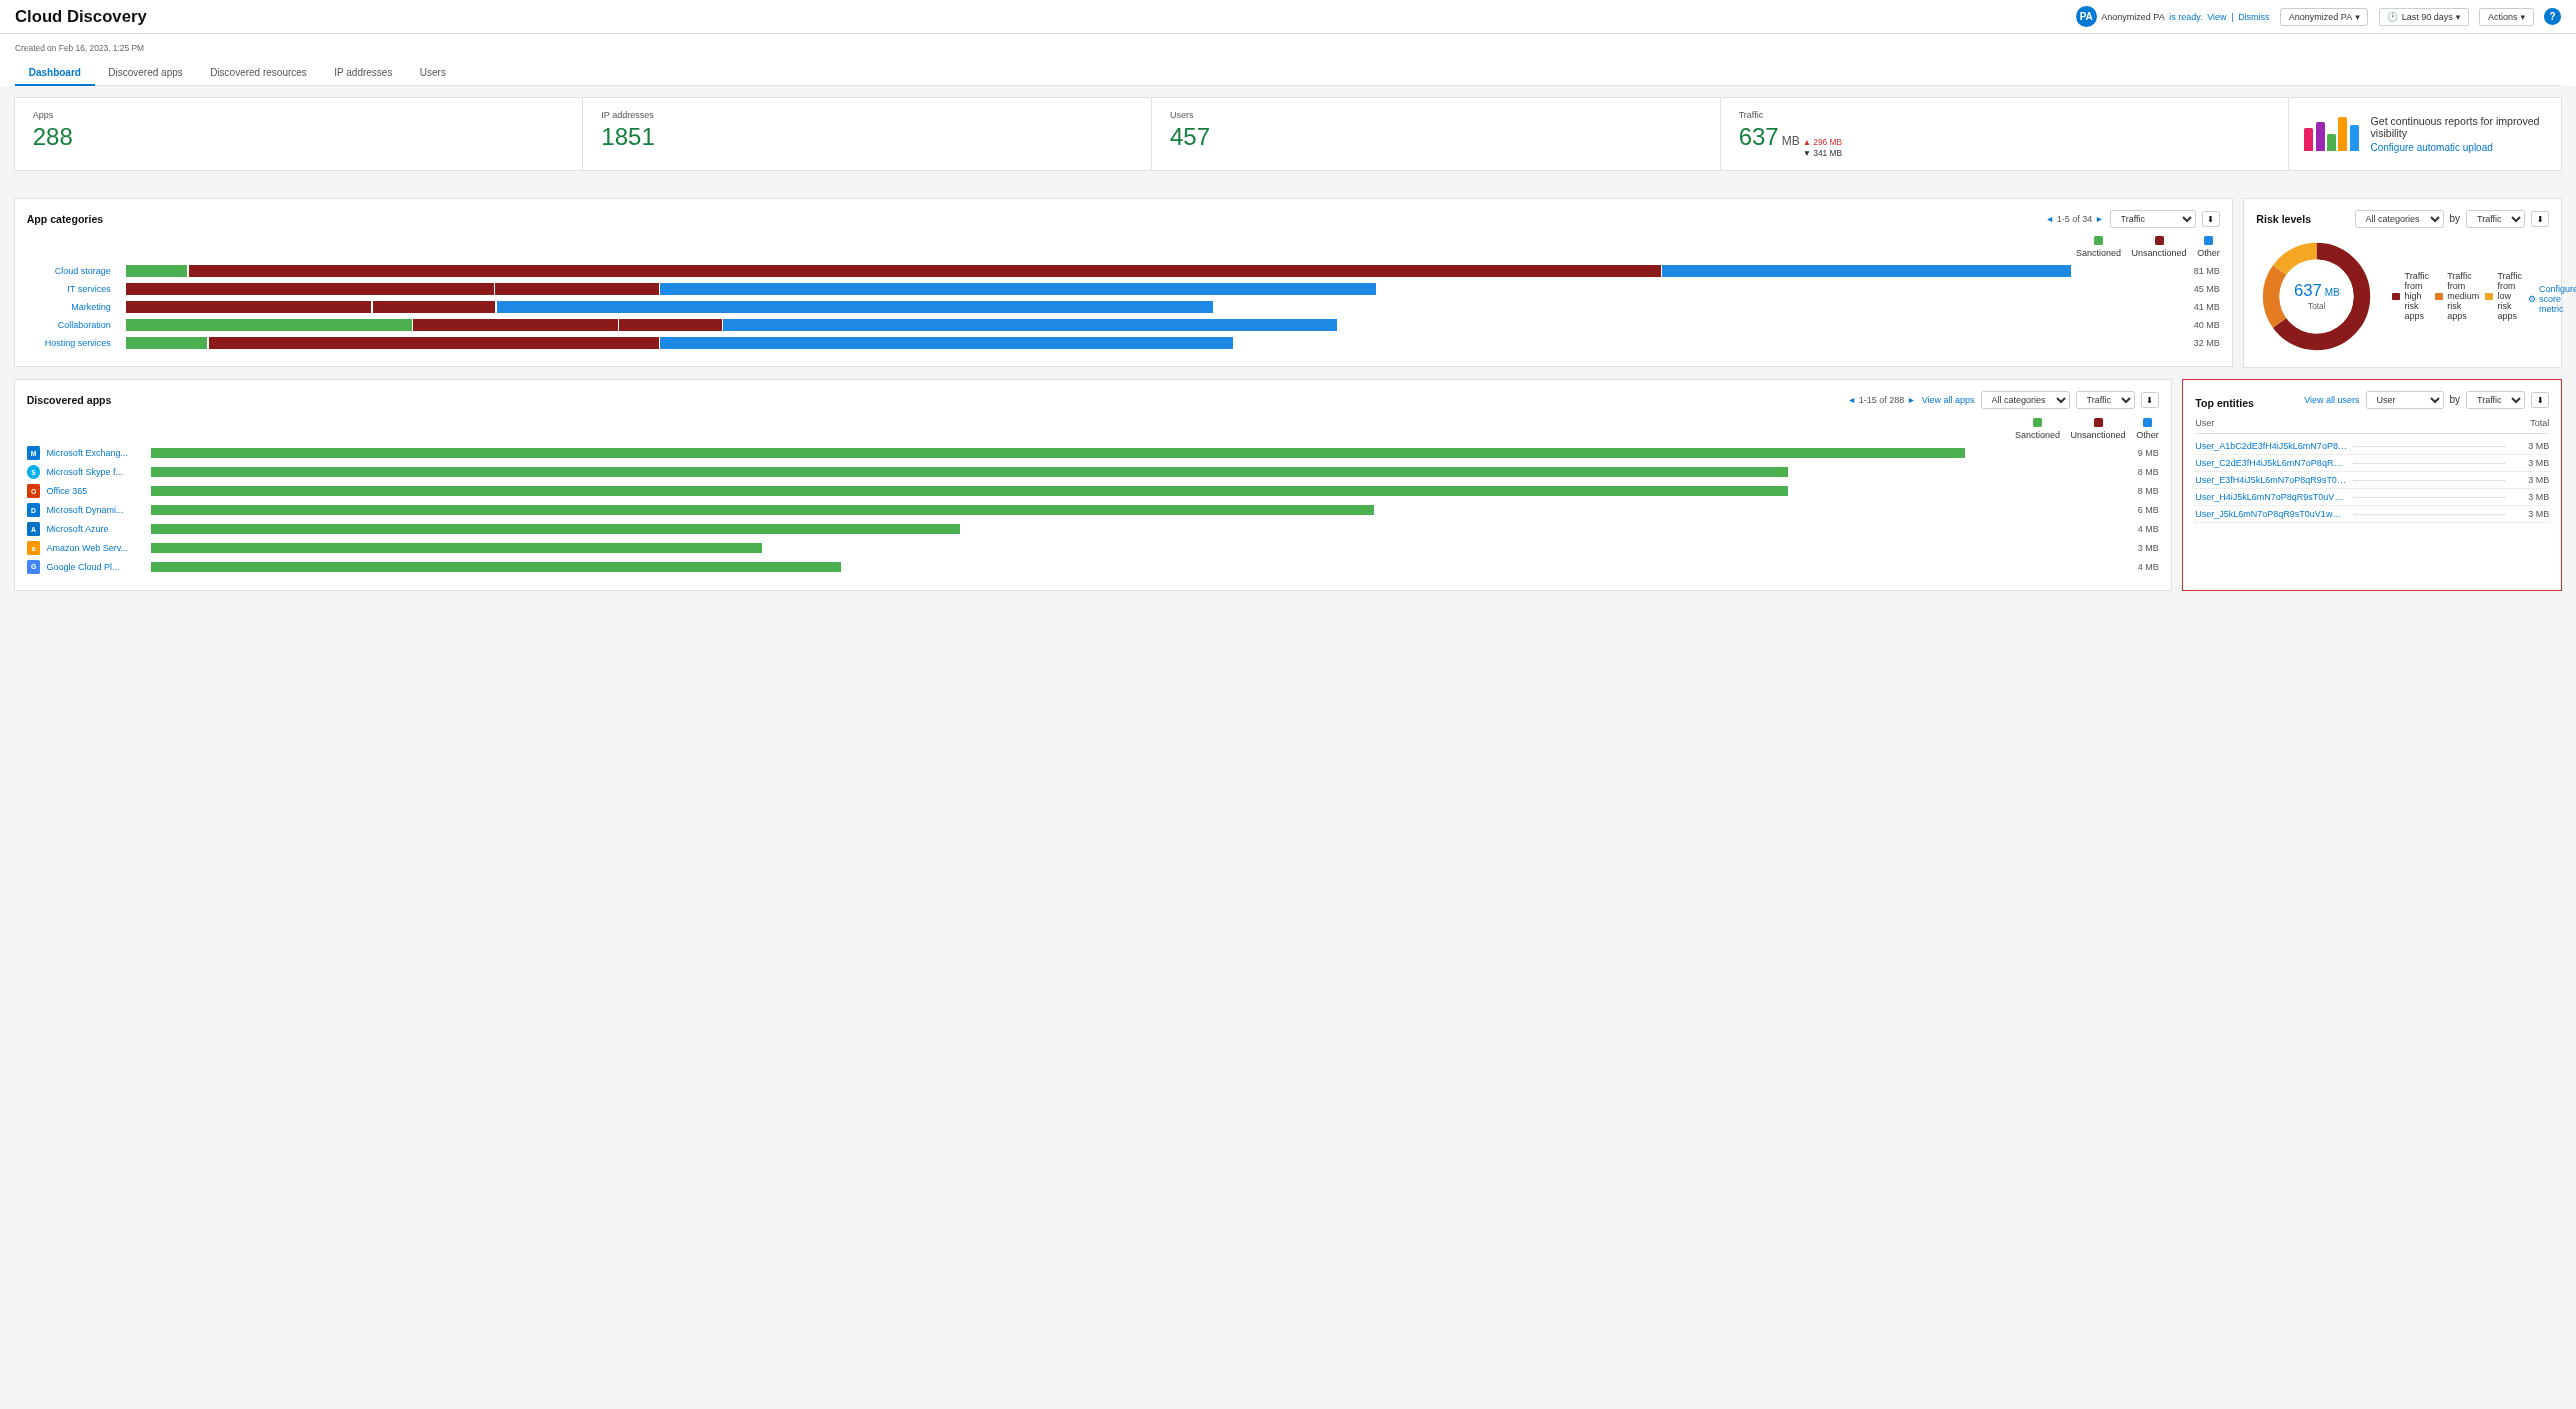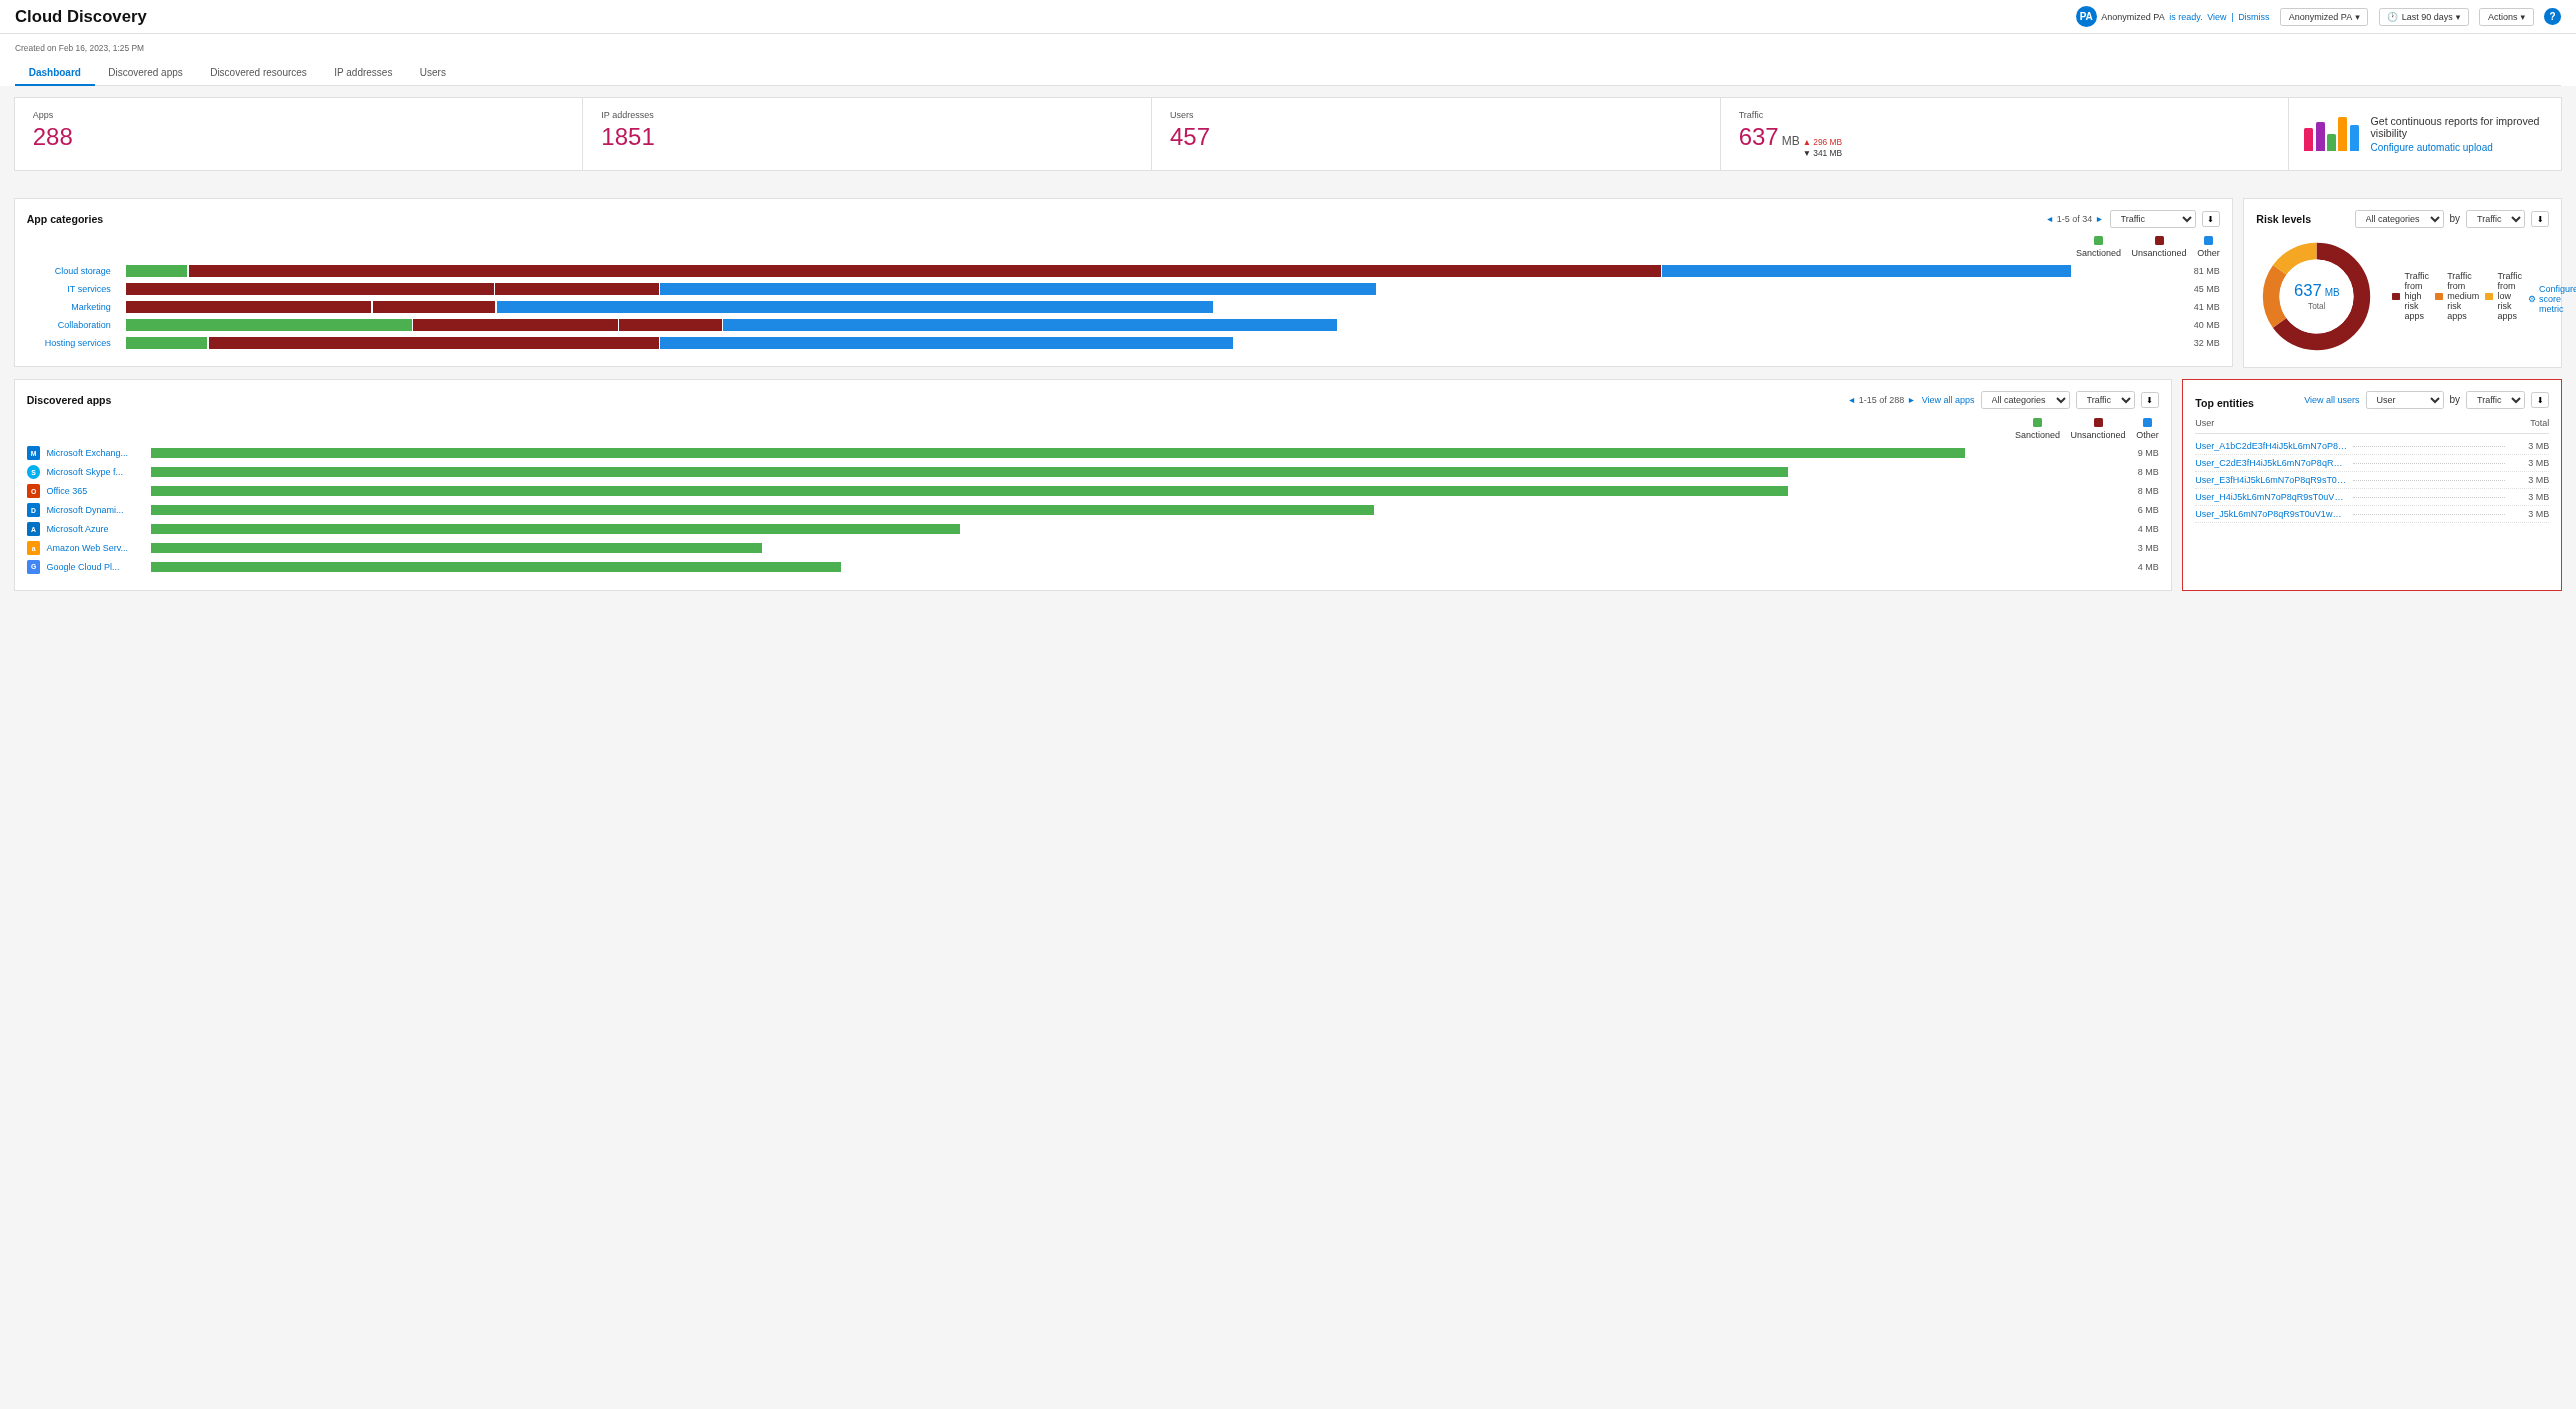--- a/index.html
+++ b/index.html
@@ -43,21 +43,21 @@
     .main-content { padding: 10.6px 13.7px; }
 
     
     .stats-row { display: flex; gap: 0; margin-bottom: 27px; }
     .stats-card {
       background: #fff; border: 0.8px solid #e0e0e0; padding: 12px 18px;
       flex: 1; display: flex; flex-direction: column; gap: 3px;
     }
     .stats-card + .stats-card { border-left: none; }
     .stats-label { font-size: 9px; color: #555; }
-    .stats-value { font-size: 24px; font-weight: 300; color: #be185d; }
+    .stats-value { font-size: 24px; font-weight: 300; color: #15803d; }
     .stats-sub { display: flex; flex-direction: column; gap: 1.5px; font-size: 8.4px; margin-top: 1.5px; }
     .stat-up { color: #d32f2f; display: flex; align-items: center; gap: 2.3px; }
     .stat-down { color: #333; display: flex; align-items: center; gap: 2.3px; }
     .stats-inline { display: flex; align-items: baseline; gap: 3px; }
     .stats-mb { font-size: 12px; font-weight: 400; color: #555; margin-top: 9px; }
 
     .banner-card {
       background: #fff; border: 0.8px solid #e0e0e0; border-left: none;
       flex: 0 0 273px; display: flex; align-items: center; padding: 12px 15px; gap: 12px;
     }

